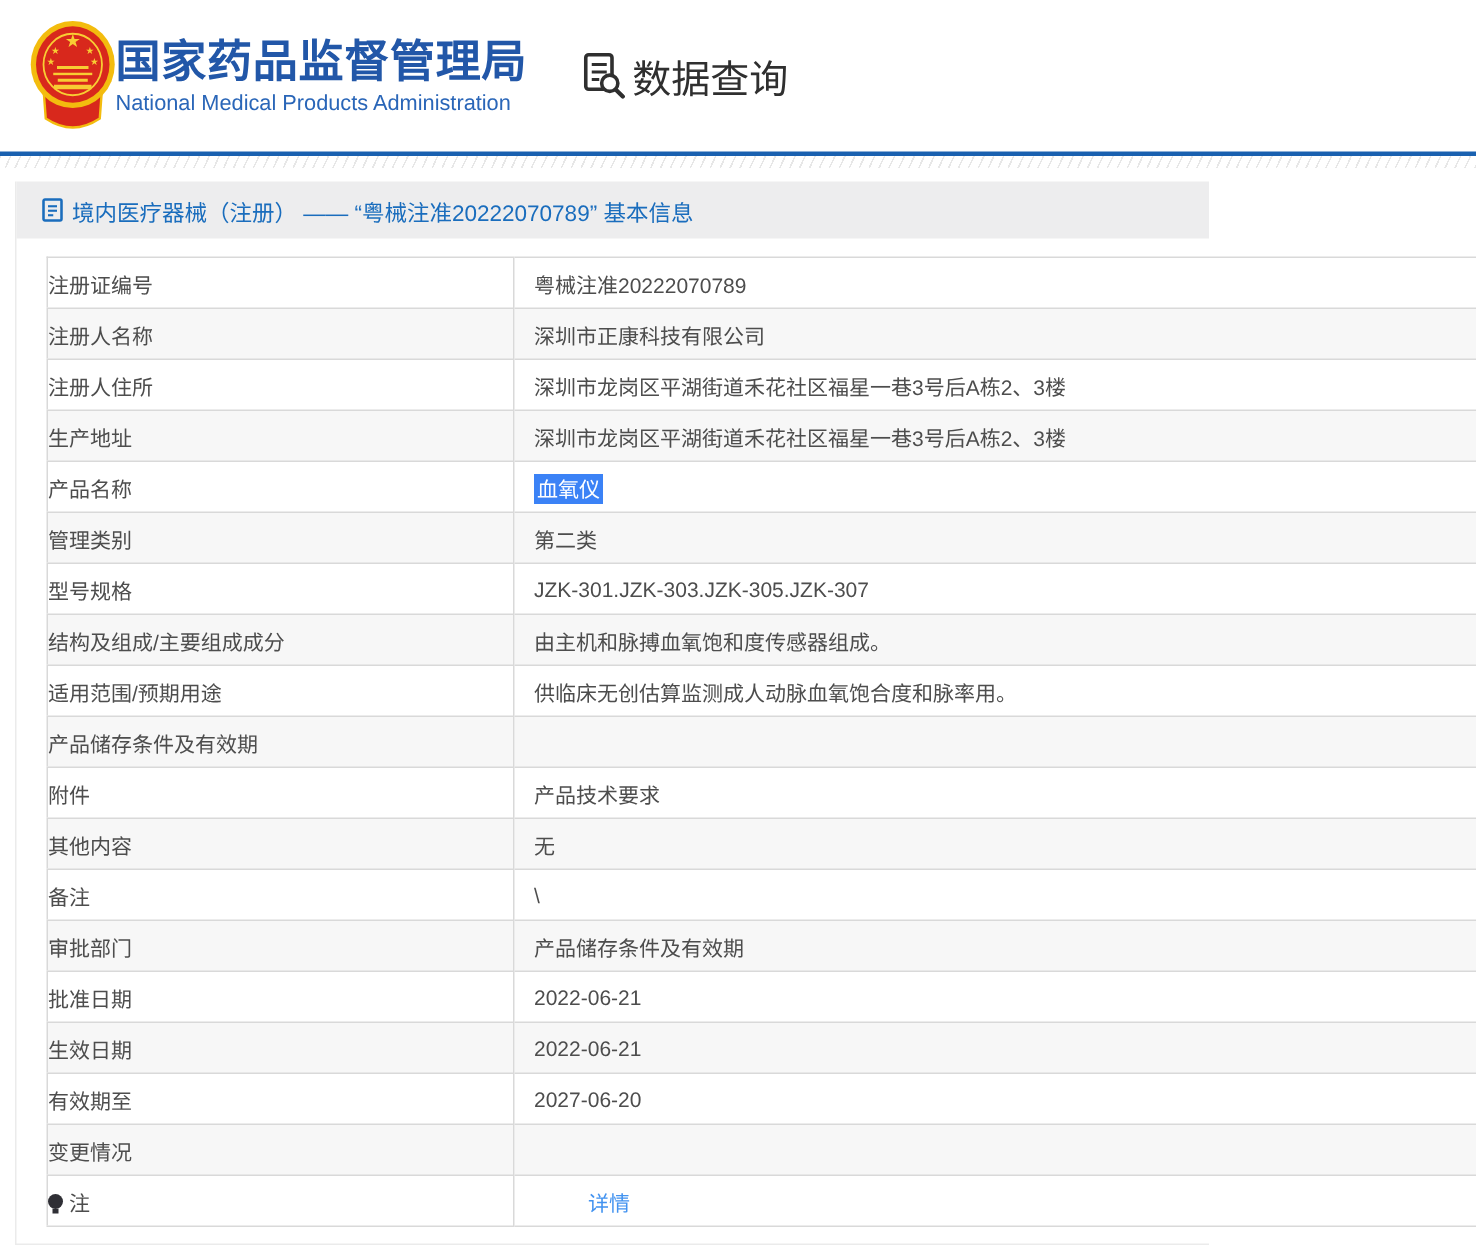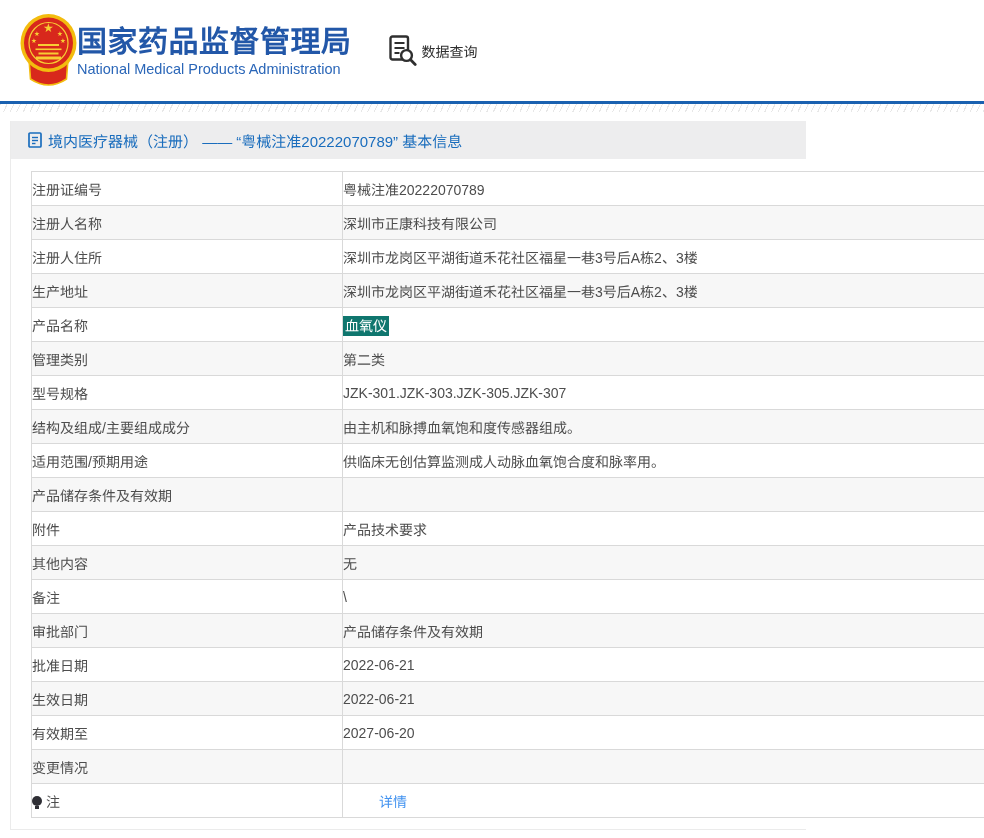--- a/index.html
+++ b/index.html
@@ -7,42 +7,42 @@
     font-family:"Liberation Sans","DejaVu Sans",sans-serif; }
 
   
   .site-header { height:101px; display:flex; align-items:center; padding-left:20px; background:#fff; }
   .emblem { width:57px; height:78px; flex:0 0 auto; margin-top:2px; cursor:pointer; }
   .title-block { }
   .title-cn { font-size:30px; font-weight:bold; color:#2257a8; letter-spacing:0.5px; line-height:1.1; }
   .title-en { font-size:14.5px; color:#2a66b8; margin-top:3px; }
   .site-nav { margin-left:37px; display:flex; align-items:center; cursor:pointer; }
   .nav-icon { width:28px; height:31px; margin-right:5px; }
-  .nav-label { font-size:14px; color:#2f2f2f; }
+  .nav-label { font-size:26px; color:#2f2f2f; }
 
   .blue-line { height:3px; background:#1a61b0; }
   .hatch-strip { height:8px;
     background:repeating-linear-gradient(115deg,#e7e7e7 0 1px,transparent 1px 6px); }
 
   
   .panel { margin:9px 0 0 10px; width:796px; border-left:1px solid #ebebeb;
     border-bottom:1px solid #ebebeb; padding-bottom:11px; background:#fff; }
   .breadcrumb-bar { height:38px; background:#ededee; display:flex; align-items:center; padding-left:17px; }
   .breadcrumb-icon { width:14px; height:16px; margin-right:6px; flex:0 0 auto; }
   .breadcrumb-title { font-size:15px; color:#1a6dbd; }
 
   
   table.info { margin:12px 0 0 20px; width:954px; border-collapse:collapse; table-layout:fixed;
     border-top:1px solid #d9d9d9; border-left:1px solid #d9d9d9; font-size:14px; color:#4d4d4d; }
   table.info tr { height:34px; border-bottom:1px solid #d9d9d9; background:#fff; }
   table.info tr:nth-child(even) { background:#f7f7f7; }
   td.cell-label { width:311px; text-align:left; padding-right:13px; border-right:1px solid #d9d9d9;
     color:#4d4d4d; white-space:nowrap; overflow:hidden; }
-  td.cell-value { white-space:nowrap; overflow:hidden; }
-  .selected-text { background:#0f766e; color:#fff; padding:2px 2px; }
+  td.cell-value { padding-left:13px; white-space:nowrap; overflow:hidden; }
+  .selected-text { background:#3b82f6; color:#fff; padding:2px 2px; }
   a.detail-link { color:#4393f0; text-decoration:none; cursor:pointer;margin-left:36px; }
 
   .bulb-icon { display:inline-block; width:11px; height:13px; margin-right:3px;
     vertical-align:-2px; position:relative; }
   .bulb-icon::before { content:""; position:absolute; top:0; left:0; width:10px; height:10px;
     border-radius:50%; background:#2f2f35; }
   .bulb-icon::after { content:""; position:absolute; bottom:0; left:3px; width:4px; height:3px;
     background:#2f2f35; }
 </style>
 </head>

